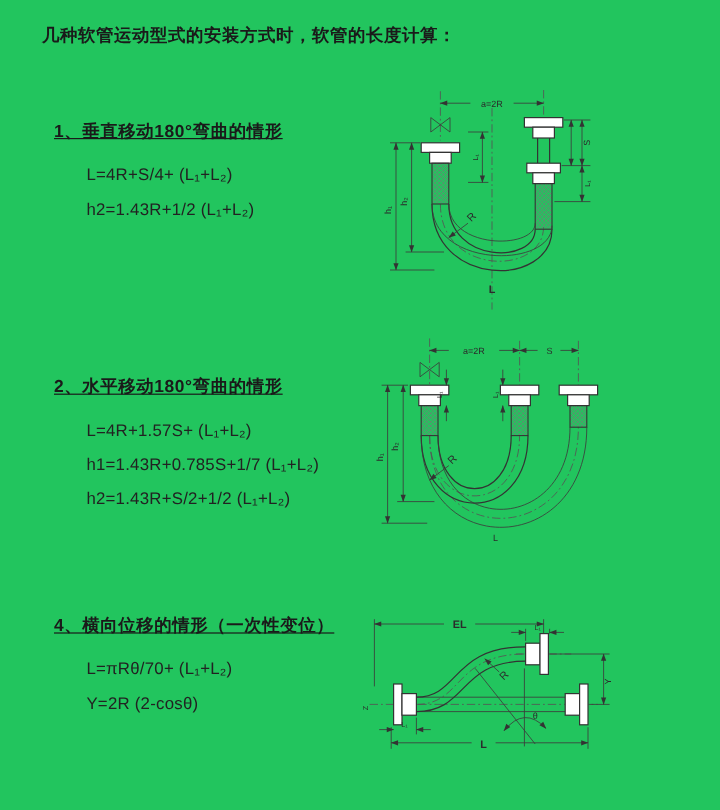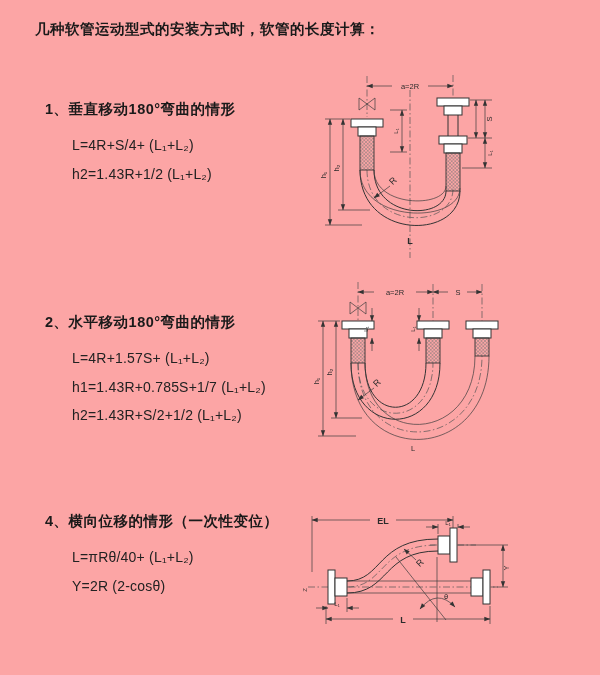--- a/index.html
+++ b/index.html
@@ -1,24 +1,24 @@
 <!DOCTYPE html>
 <html><head>
 <meta charset="utf-8">
 <style>
   html,body{margin:0;padding:0;}
   body{
     width:600px;height:675px;background:#ffffff;position:relative;
     font-family:"Liberation Sans",sans-serif;color:#1a1a1a;overflow:hidden;
   }
-  .page{position:absolute;inset:0;background:#fca5a5;}
+  .page{position:absolute;inset:0;background:#22c55e;}
   .title{position:absolute;left:35px;top:20px;font-size:14.5px;font-weight:700;letter-spacing:.5px;}
   .section{position:absolute;left:45px;}
   .sec1{top:100px;} .sec2{top:313px;} .sec3{top:512px;}
-  .heading{font-size:14.5px;font-weight:700;letter-spacing:.5px;}
+  .heading{font-size:14.5px;font-weight:700;letter-spacing:.5px;text-decoration:underline;}
   .formulas{margin:12px 0 0 27px;font-size:14px;line-height:28.5px;letter-spacing:.2px;color:#222;}
   svg{position:absolute;overflow:visible;}
   .svg1{left:310px;top:72px;} .svg2{left:310px;top:278px;} .svg3{left:298px;top:502px;}
   svg text{font-family:"Liberation Sans",sans-serif;fill:#2b2b2b;}
   .thin{stroke:#3c3c3c;stroke-width:.7;fill:none;}
   .med{stroke:#333;stroke-width:1;fill:none;}
   .cl{stroke:#555;stroke-width:.7;fill:none;stroke-dasharray:7 2.5 1.5 2.5;}
   .flange{fill:#fff;stroke:#333;stroke-width:1;}
   .braidr{fill:url(#braidpat);stroke:#333;stroke-width:.9;}
   .dim{stroke:#3c3c3c;stroke-width:.7;fill:none;}
@@ -44,21 +44,21 @@
     <div class="formulas">
       <div>L=4R+1.57S+ (L₁+L₂)</div>
       <div>h1=1.43R+0.785S+1/7 (L₁+L₂)</div>
       <div>h2=1.43R+S/2+1/2 (L₁+L₂)</div>
     </div>
   </div>
 
   <div class="section sec3">
     <div class="heading">4、横向位移的情形（一次性变位）</div>
     <div class="formulas">
-      <div>L=πRθ/40+ (L₁+L₂)</div>
+      <div>L=πRθ/70+ (L₁+L₂)</div>
       <div>Y=2R (2-cosθ)</div>
     </div>
   </div>
 
   <svg class="svg1" width="290" height="195" viewBox="0 0 290 195">
     <defs>
       <pattern id="braidpat" width="3.5" height="3.5" patternUnits="userSpaceOnUse">
         <path d="M0,0 L3.5,3.5 M3.5,0 L0,3.5" stroke="#777" stroke-width="0.5"></path>
       </pattern>
       <marker id="arr" viewBox="0 0 10 10" refX="9.5" refY="5" markerWidth="7" markerHeight="6" orient="auto-start-reverse" markerUnits="userSpaceOnUse">

